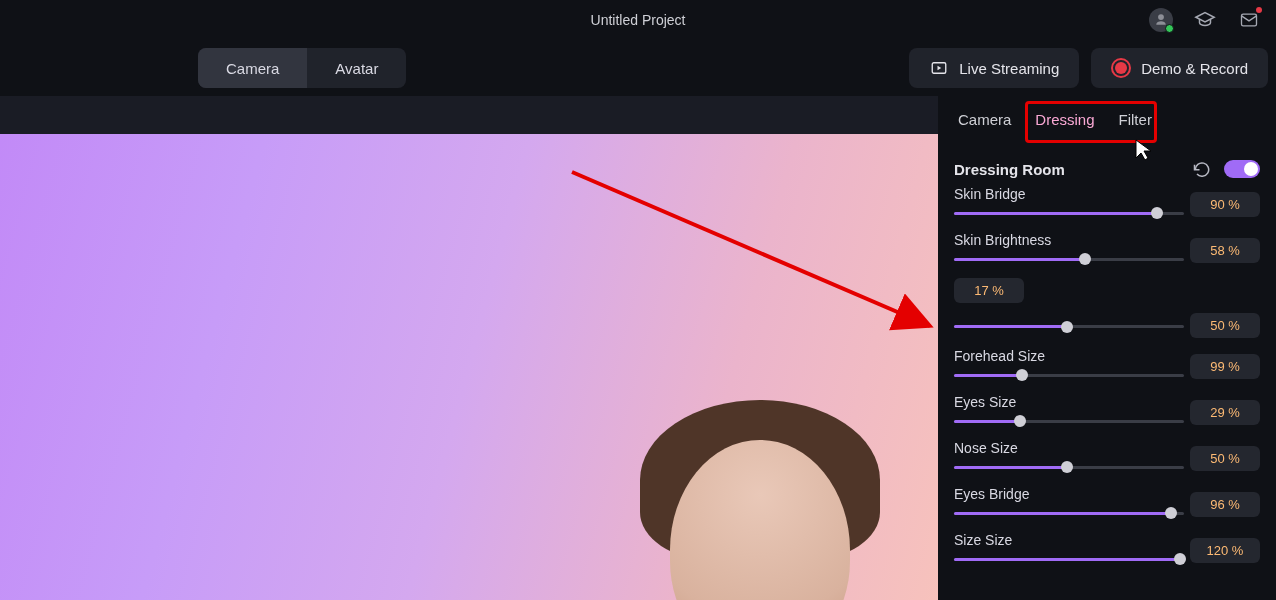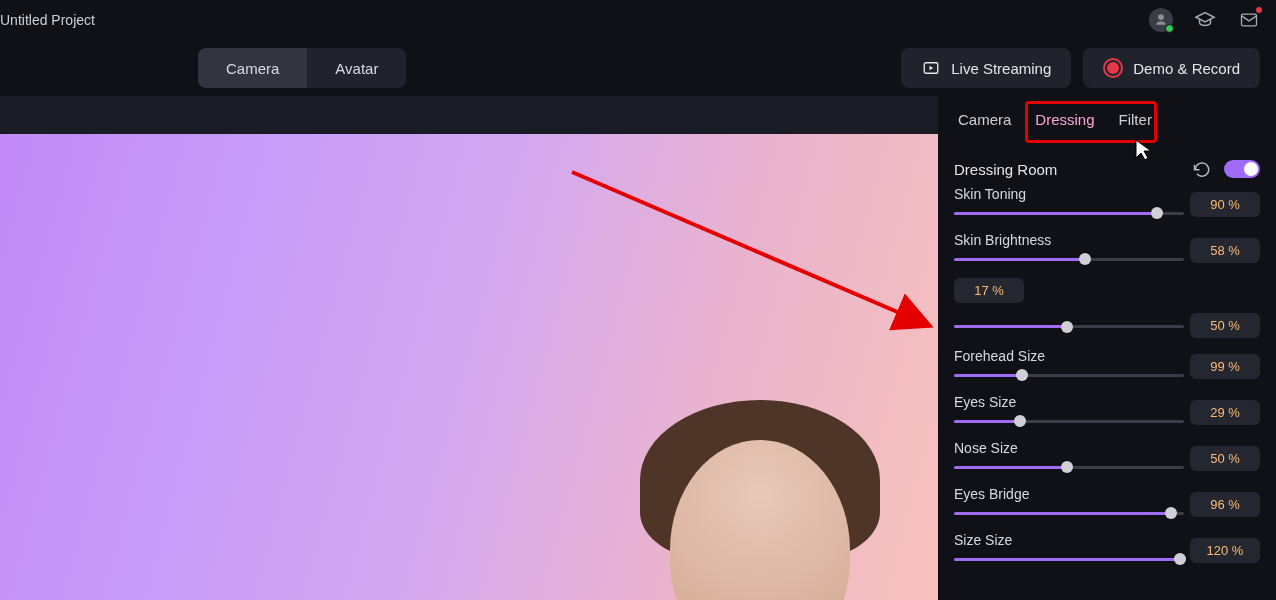--- a/index.html
+++ b/index.html
@@ -1,17 +1,17 @@
 <!DOCTYPE html>
 <html><head>
 <meta charset="utf-8">
 <style>
   html,body{margin:0;padding:0;width:1276px;height:600px;background:#0f1116;font-family:"Segoe UI",Arial,sans-serif;color:#d9d9e3;overflow:hidden}
   
-  .topbar{height:40px;display:flex;align-items:center;justify-content:flex-start;position:relative}
+  .topbar{height:40px;display:flex;align-items:center;justify-content:center;position:relative}
   .project-title{color:#cfd0d6;font-size:14px}
   .topbar-icons{position:absolute;right:14px;top:0;height:40px;display:flex;align-items:center;gap:18px}
   .icon-btn{width:26px;height:26px;display:flex;align-items:center;justify-content:center;color:#a6a9b3}
   .avatar-circle{width:24px;height:24px;border-radius:50%;background:#3a3d46;position:relative;display:flex;align-items:center;justify-content:center}
   .avatar-circle svg{width:14px;height:14px;fill:#8d8f97}
   .status-dot{width:7px;height:7px;background:#34c759;border-radius:50%;position:absolute;right:-1px;bottom:-1px;border:1.5px solid #0f1116}
   
   .toolbar{height:56px;display:flex;align-items:center;padding:0 8px;gap:12px}
   .seg{display:flex;background:#20232b;border-radius:8px;margin-left:190px;overflow:hidden}
   .seg button{border:0;background:transparent;color:#d9d9e3;height:40px;padding:0 28px;font-size:15px;cursor:pointer}
@@ -31,21 +31,21 @@
   
   .arrow-svg{position:absolute;left:0;top:0;pointer-events:none}
   
   .panel{width:338px;background:#0f1116;padding:0 16px 0 16px;box-sizing:border-box}
   .panel-tabs{display:flex;gap:24px;height:46px;align-items:center;padding-left:4px;position:relative}
   .panel-tabs .tab{font-size:15px;color:#cfd0d6;cursor:pointer}
   .panel-tabs .tab.active{color:#f9a8d4}
   .red-box{position:absolute;border:3px solid #e40000;border-radius:4px;left:71px;top:5px;width:126px;height:36px;pointer-events:none}
   .cursor{position:absolute;left:180px;top:42px;pointer-events:none}
   .section-head{display:flex;align-items:center;justify-content:space-between;margin:18px 0 8px 0}
-  .section-title{font-weight:400;font-size:15px;color:#e4e4ea}
+  .section-title{font-weight:700;font-size:15px;color:#e4e4ea}
   .section-head-right{display:flex;align-items:center;gap:12px}
   .reset-icon{width:20px;height:16px;color:#b6b8c2}
   .toggle{width:36px;height:18px;border-radius:20px;background:#a06bf6;position:relative;cursor:pointer}
   .toggle::after{content:"";position:absolute;right:2px;top:2px;width:14px;height:14px;border-radius:50%;background:#fff}
   .slider-block{margin-bottom:10px}
   .slider-row{display:flex;align-items:center;justify-content:space-between}
   .slider-label{font-size:14px;color:#d9d9e3}
   .slider-value{background:#24272f;border-radius:6px;min-width:54px;padding:5px 8px;text-align:center;font-size:13px;color:#fdba74}
   .slider-track{position:relative;height:18px;display:flex;align-items:center;margin-top:2px}
   .track-bg{position:absolute;left:0;right:0;height:3px;background:#3a3d46;border-radius:2px}
@@ -89,21 +89,21 @@
     <button>Avatar</button>
   </div>
   <div class="spacer-flex"></div>
   <button class="pill-btn">
     <svg viewBox="0 0 24 24" width="20" height="18" fill="none" stroke="#e4e4ea" stroke-width="1.8">
         <rect x="3" y="5" width="18" height="14" rx="2"></rect>
         <path d="M10 9l5 3-5 3V9z" fill="#e4e4ea" stroke="none"></path>
       </svg>
     <span>Live Streaming</span>
   </button>
-  <button class="pill-btn" style="margin-right:8px">
+  <button class="pill-btn" style="margin-right:0">
     <span class="rec-dot"></span>
     <span>Demo &amp; Record</span>
   </button>
 </div>
 
 <div class="main-row">
   <div class="canvas-wrap">
     <div class="canvas-strip"></div>
     <div class="canvas">
       <div class="hair"></div>
@@ -138,21 +138,21 @@
             <path d="M3 4v6h6"></path>
           </svg>
         <div class="toggle"></div>
       </div>
     </div>
 
     <div id="sliders">
         <div class="slider-block">
           <div class="slider-row">
             <div class="sliders-col">
-              <div class="slider-label">Skin Toning</div>
+              <div class="slider-label">Skin Bridge</div>
               <div class="slider-track">
                 <div class="track-bg"></div>
                 <div class="track-fill" style="width:203.4px"></div>
                 <div class="thumb" style="left:203.4px"></div>
               </div>
             </div>
             <div class="slider-value">90 %</div>
           </div>
         </div>
         <div class="slider-block">

